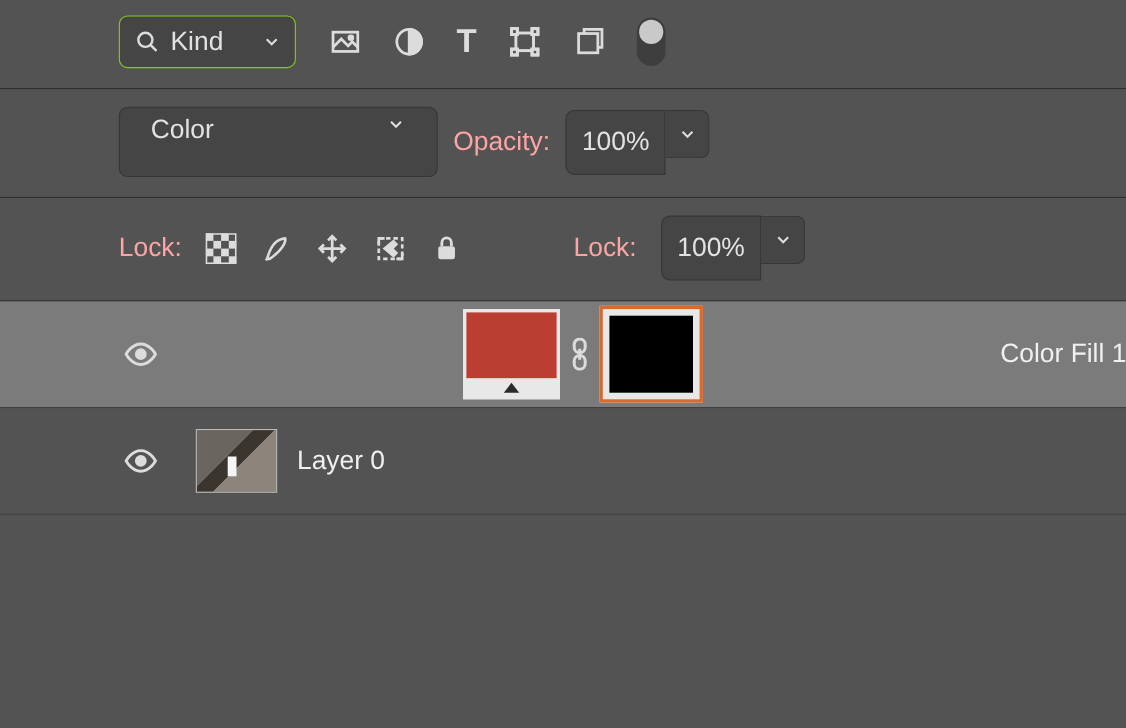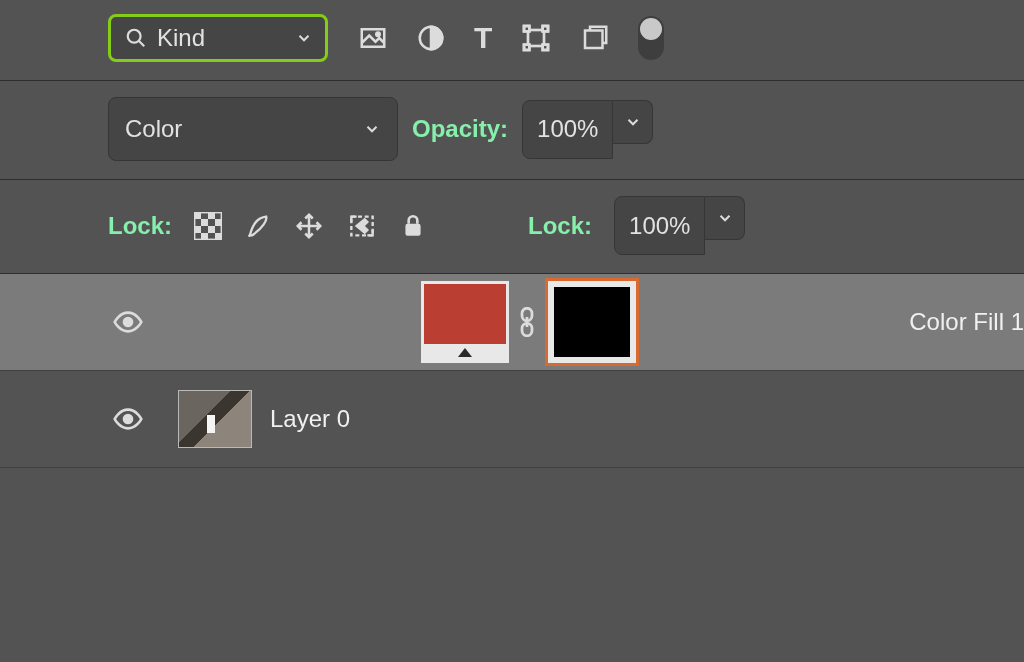--- a/index.html
+++ b/index.html
@@ -3,31 +3,31 @@
 <meta charset="utf-8">
 <style>
   * { box-sizing: border-box; margin: 0; padding: 0; font-family: -apple-system, Helvetica, Arial, sans-serif; }
   body { width: 1024px; height: 662px; background: #535353; color: #e2e2e2; font-size: 24px; overflow: hidden; }
   .panel { background: #535353; padding-left: 108px; }
   .hsep { height: 1px; background: #2e2e2e; width: 1024px; margin-left: -108px; }
 
   
   .row { display: flex; align-items: center; }
   .row1 { padding: 14px 0 18px 0; gap: 30px; }
-  .kind-dd { display:flex; align-items:center; background:#454545; border:3px solid #84cc16; border-radius:8px; padding:6px 12px 6px 14px; width:220px; height:48px; gap:10px; }
+  .kind-dd { display:flex; align-items:center; background:#454545; border:1px solid #84cc16; border-radius:8px; padding:6px 12px 6px 14px; width:161px; height:48px; gap:10px; }
   .kind-dd .sp { flex:1; }
   .icon-tray { display:flex; align-items:center; gap:28px; }
   .pill { width:26px; height:44px; border-radius:14px; background:#3e3e3e; display:flex; align-items:flex-start; justify-content:center; padding-top:2px; }
   .pill .dot{ width:22px; height:22px; border-radius:50%; background:#c9c9c9; }
 
   
   .row2 { padding: 16px 0 18px 0; gap:14px; }
-  .blend-dd { display:flex; align-items:center; background:#454545; border:1px solid #363636; border-radius:8px; padding:6px 16px; width:290px; height:64px; }
+  .blend-dd { display:flex; align-items:flex-start; background:#454545; border:1px solid #363636; border-radius:8px; padding:6px 28px; width:290px; height:64px; }
   .blend-dd .sp{flex:1;}
-  .lbl { color:#86efac; font-size:24px;font-weight:bold; }
+  .lbl { color:#fca5a5; font-size:24px; }
   .val-box { display:flex; align-items:center; background:#454545; border:1px solid #363636; border-radius:8px 0 0 8px; padding:6px 14px; height:59px; min-width:86px; }
   .chev-box { display:flex; align-items:center; justify-content:center; background:#454545; border:1px solid #363636; border-left:none; border-radius:0 8px 8px 0; height:44px; width:40px; }
 
   
   .row3 { padding: 16px 0 18px 0; gap:22px;align-items:center; }
 
   
   .layers { margin-left:-108px; }
   .layer-row { display:flex; align-items:center; height:96px; }
   .layer-row.selected { background:#7b7b7b;justify-content:space-between; }

